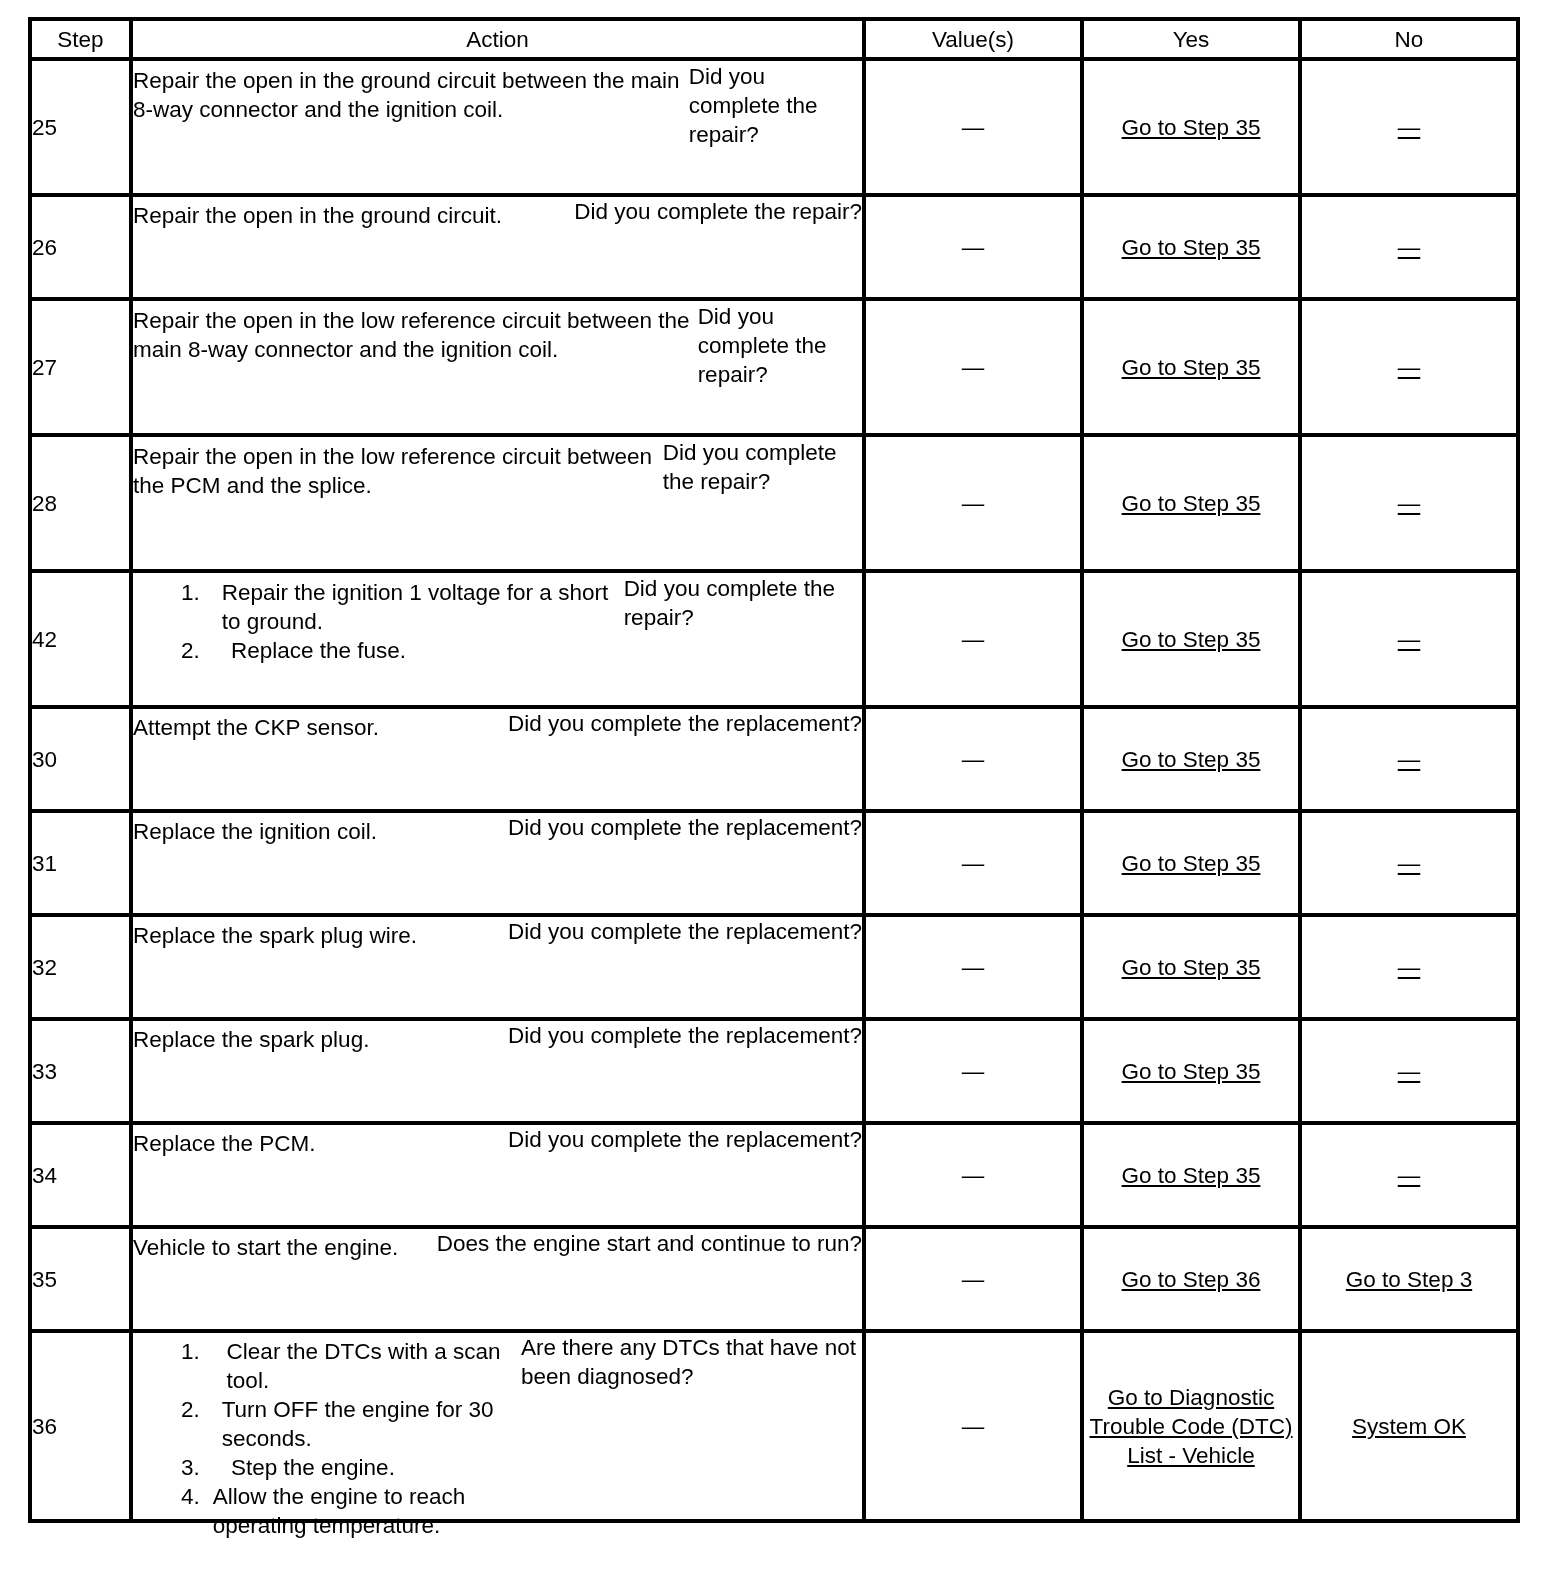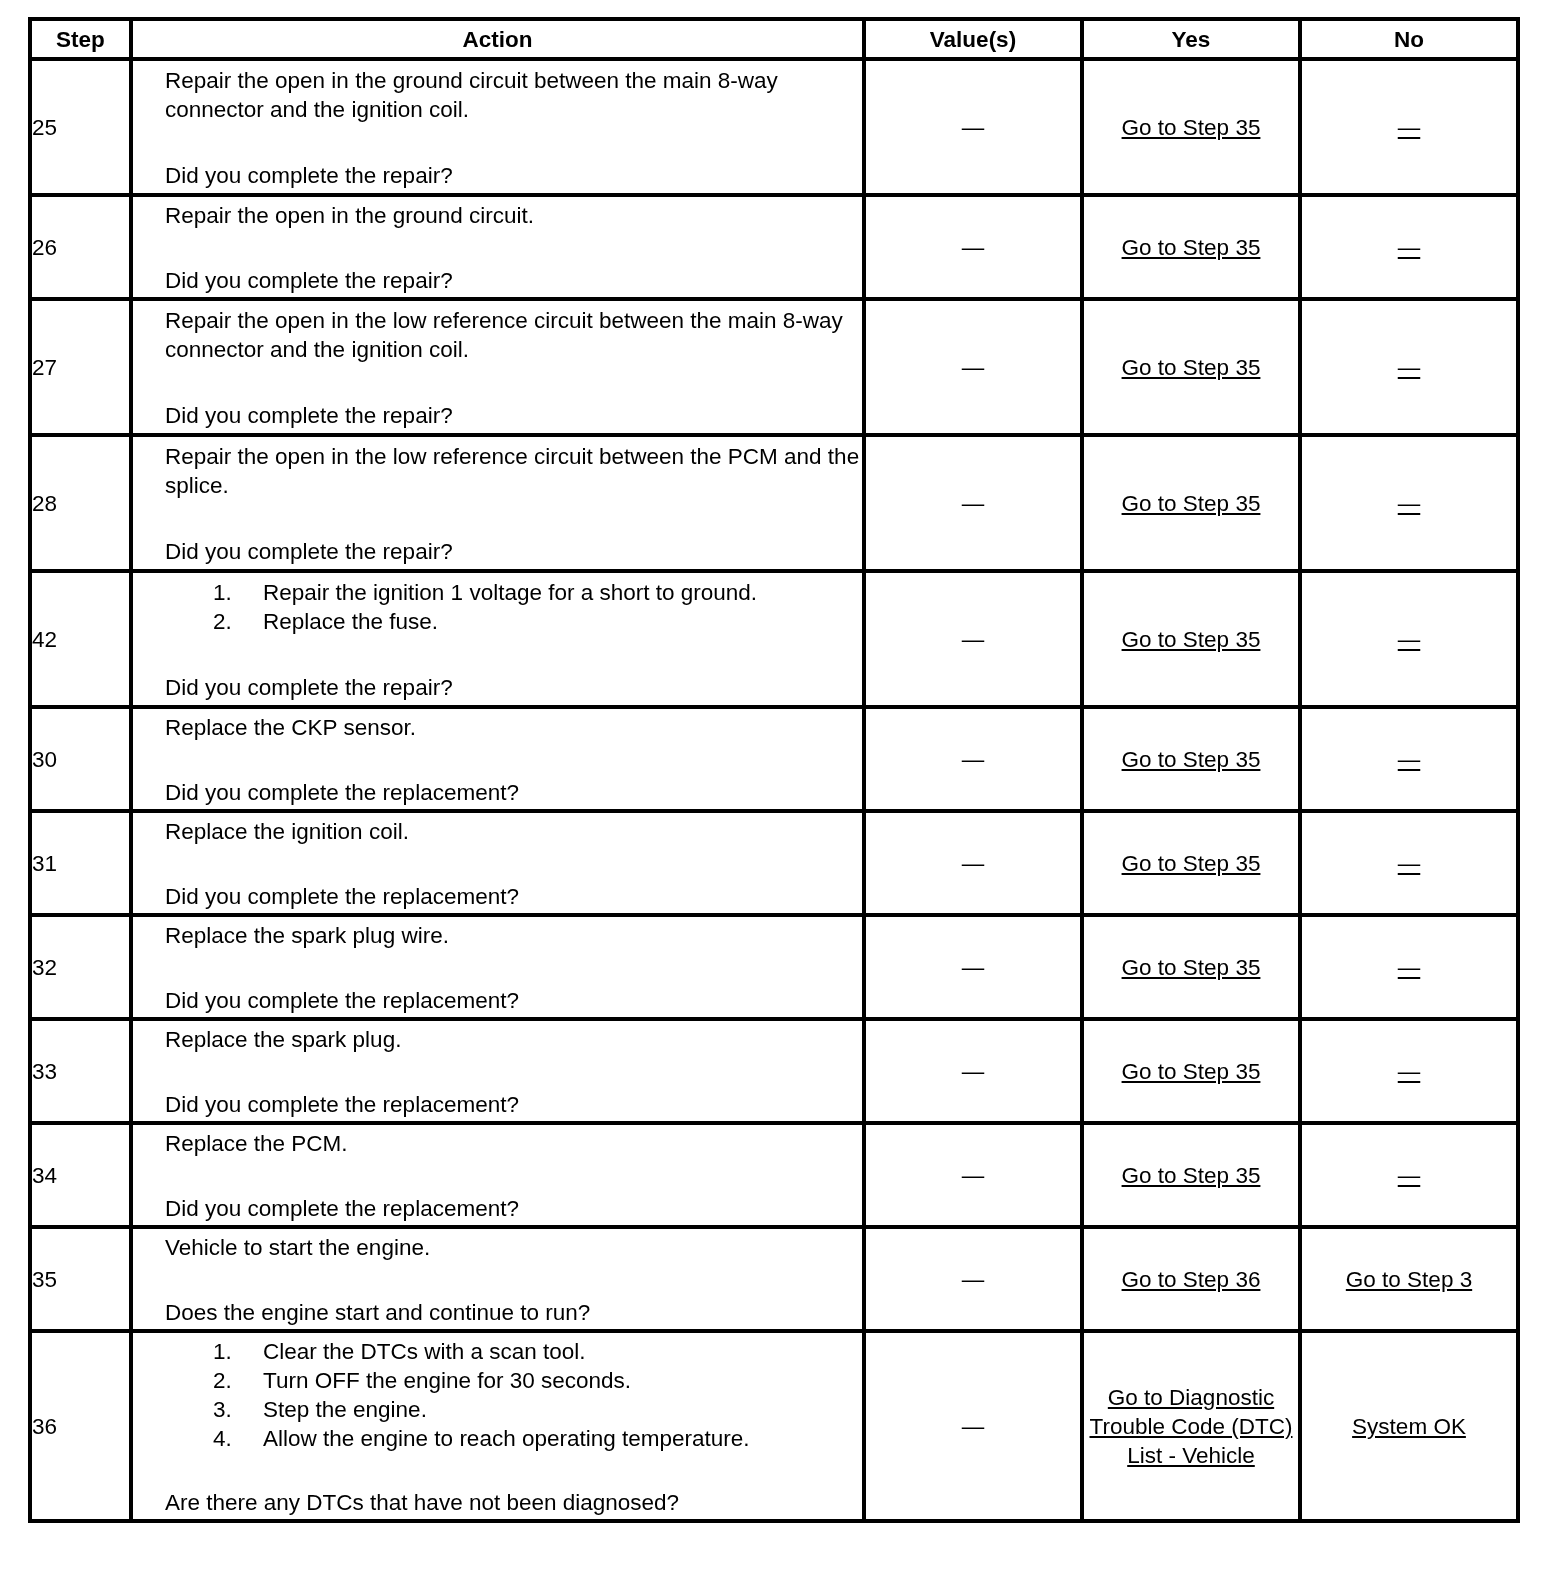--- a/index.html
+++ b/index.html
@@ -5,40 +5,40 @@
   html, body { margin: 0; padding: 0; background: #ffffff; }
   body { width: 1568px; height: 1584px; position: relative; font-family: "Liberation Sans", sans-serif; color: #000; }
   table.diag {
     position: absolute; left: 28px; top: 17px;
     width: 1488px; border-collapse: collapse; table-layout: fixed;
   }
   table.diag td, table.diag th {
     border: 4px solid #000; padding: 0; vertical-align: middle;
     font-size: 22.5px; line-height: 29px;
   }
-  th { font-weight: bold; height: 36px; font-size: 23px; }
+  th { font-weight: normal; height: 36px; font-size: 23px; }
   col.c-step { width: 101px; }
   col.c-action { width: 733px; }
   col.c-value { width: 218px; }
   col.c-yes { width: 218px; }
   col.c-no { width: 218px; }
   td.step { text-align: left; }
   td.action { padding: 0 6px; vertical-align: top; }
   td.action .instr { padding-top: 4px; }
   td.action .question { padding-bottom: 2px; }
   ol.steps { margin: 0; padding: 0; list-style: none; }
   ol.steps li { display: flex; padding-left: 48px; }
   ol.steps li .num { width: 50px; }
   td.value { text-align: center; }
   td.yes, td.no { text-align: center; vertical-align: bottom; padding-bottom: 2px; text-decoration: underline; }
   tr.r2 td { height: 132px; }
   tr.r1 td { height: 100px; margin-top: 41px; }
   tr.r4 td { height: 186px; }
   td.action { height: inherit; }
-  .cellwrap { display: flex; flex-direction: column; justify-content: space-between; padding-left: 32px; }
+  .cellwrap { display: flex; flex-direction: row; justify-content: space-between; }
   tr.r2 .cellwrap { height: 130px; }
   tr.r1 .cellwrap { height: 100px; }
   tr.r4 .cellwrap { height: 186px; }
 </style>
 </head>
 <body>
 
 <table class="diag">
   <colgroup>
     <col class="c-step">
@@ -123,21 +123,21 @@
           </div>
         </td>
         <td class="value">—</td>
         <td class="yes">Go to Step 35</td>
         <td class="no">—</td>
       </tr>
       <tr class="r1">
         <td class="step">30</td>
         <td class="action">
           <div class="cellwrap">
-            <div class="instr">Replace the CKP sensor.</div>
+            <div class="instr">Attempt the CKP sensor.</div>
             <div class="question">Did you complete the replacement?</div>
           </div>
         </td>
         <td class="value">—</td>
         <td class="yes">Go to Step 35</td>
         <td class="no">—</td>
       </tr>
       <tr class="r1">
         <td class="step">31</td>
         <td class="action">

